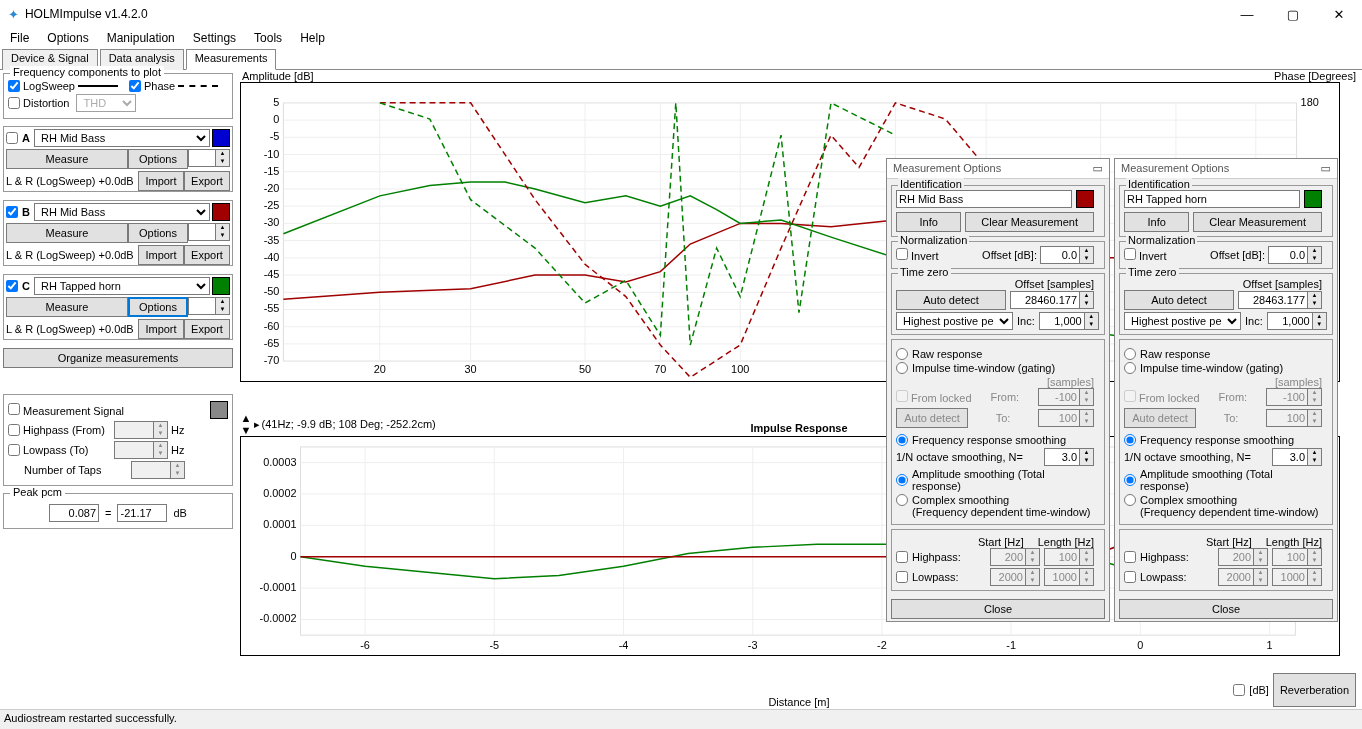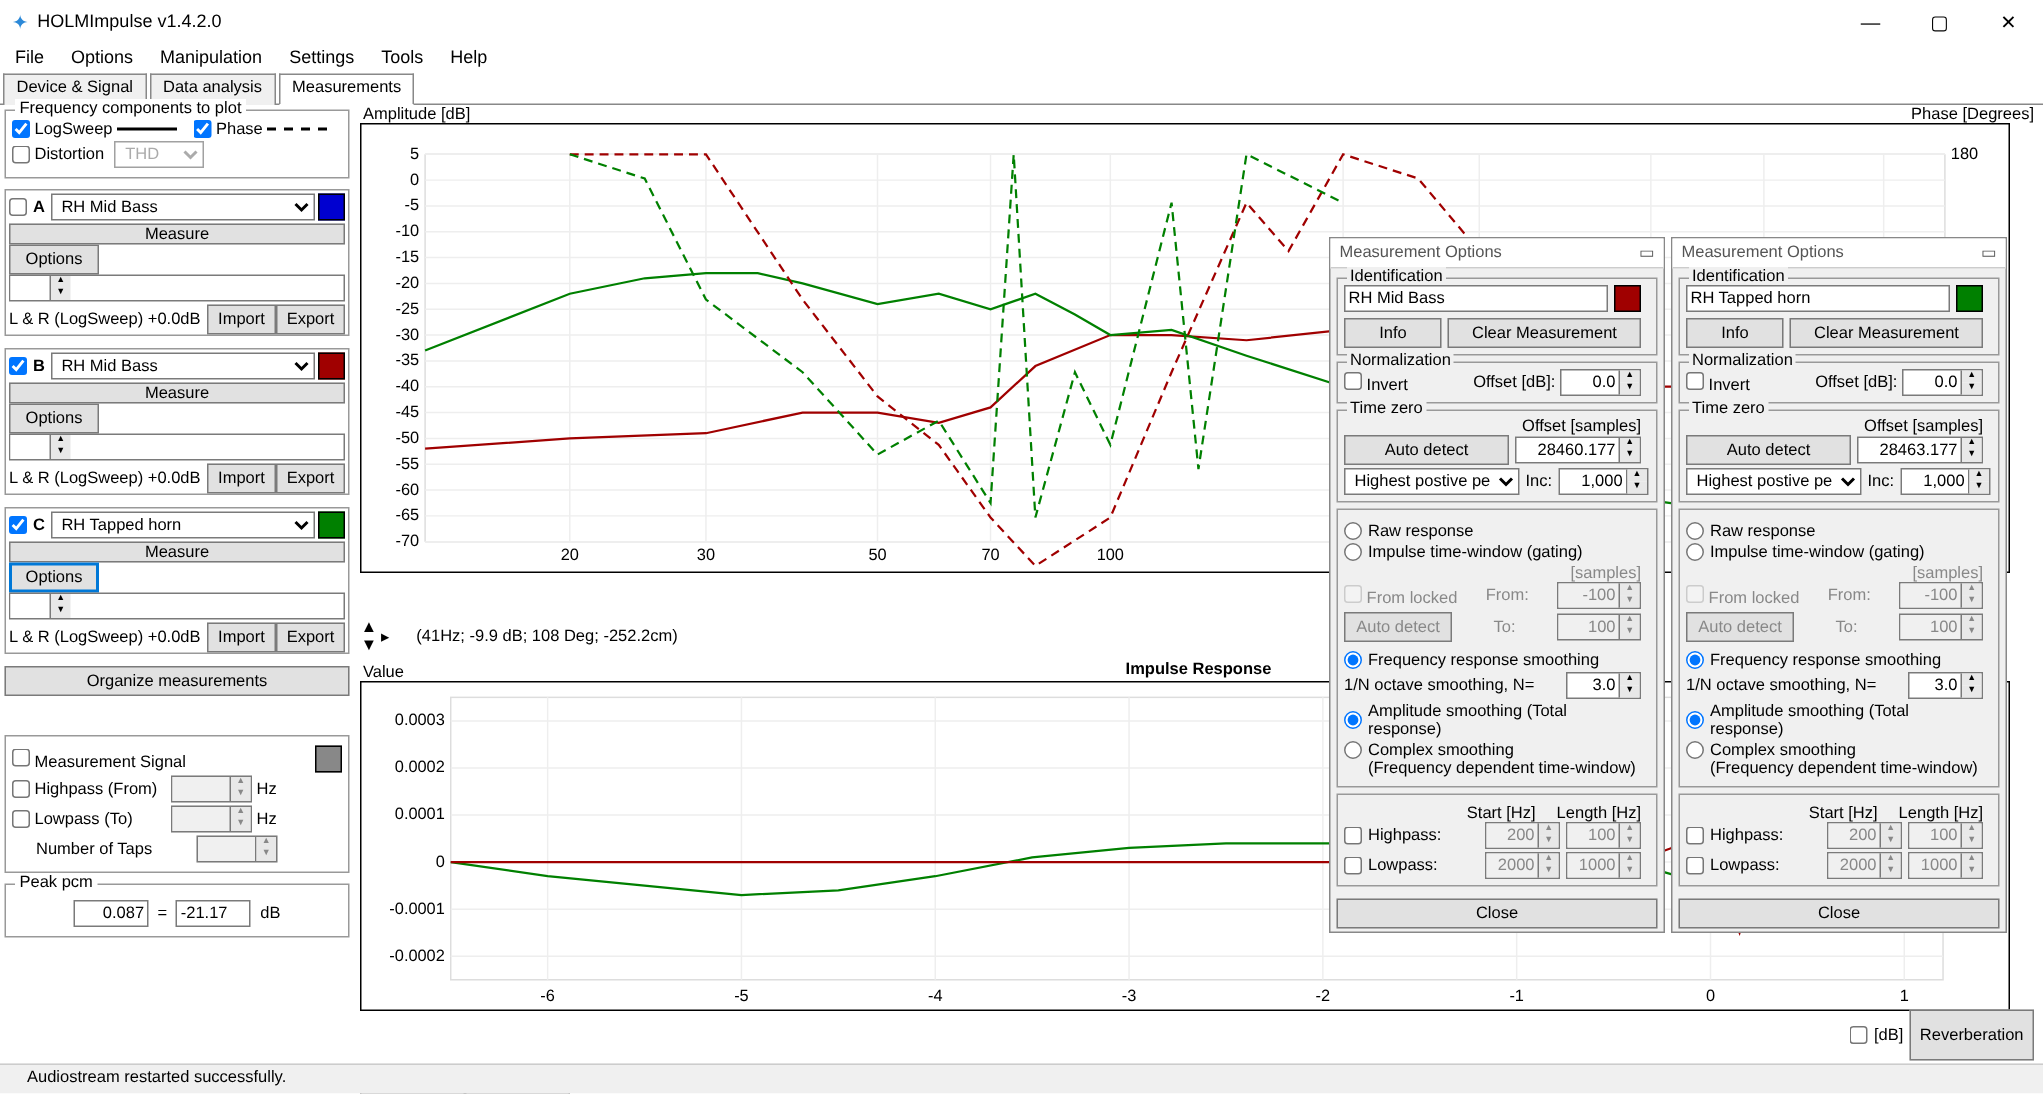--- a/index.html
+++ b/index.html
@@ -22,21 +22,21 @@
 input[type=checkbox] { width: 12px; height: 12px; }
 select, input[type=text] { border: 1px solid #7a7a7a; height: 18px; font-size: 11px; padding: 0 2px; background: #fff; }
 .sline { border-top: 2px solid #000; width: 40px; display: inline-block; }
 .dline { border-top: 2px dashed #000; width: 40px; display: inline-block; }
 .slot { border: 1px solid #999; padding: 2px 2px 0 2px; margin-bottom: 4px; }
 .slot-head { display: flex; align-items: center; gap: 2px; }
 .slot-head .letter { font-weight: bold; margin: 0 2px; }
 .slot-head select { flex: 1; }
 .swatch { width: 18px; height: 18px; border: 1px solid #000; }
 .blue { background: #0000d0; } .red { background: #a00000; } .green { background: #008000; } .grey { background: #888; }
-.slot-row2 { display: flex; margin-top: 2px; flex-direction: column; }
+.slot-row2 { display: flex; margin-top: 2px; }
 .btn { border: 1px solid #7a7a7a; background: #e1e1e1; height: 20px; display: inline-flex; align-items: center; justify-content: center; font-size: 11px; cursor: pointer; }
 .btn.active { border: 2px solid #0078d7; }
 .slot-row3 { display: flex; margin-top: 2px; align-items: center; }
 .spin { display: inline-flex; border: 1px solid #7a7a7a; height: 18px; }
 .spin input { border: none; width: 26px; text-align: right; padding-right: 1px; }
 .spin .arrows { width: 14px; display: flex; flex-direction: column; border-left: 1px solid #7a7a7a; }
 .spin .arrows div { flex: 1; font-size: 6px; line-height: 7px; text-align: center; background: #e8e8e8; }
 .organize { width: 100%; }
 .chartarea { flex: 1; position: relative; }
 .charttitle { text-align: center; font-weight: bold; margin: 2px 0; }
@@ -52,21 +52,21 @@
 .panel-body { padding: 2px 4px; }
 .grp { border: 1px solid #999; padding: 4px 10px 4px 4px; margin: 4px 0; position: relative; }
 .grp .legend { position: absolute; top: -8px; left: 6px; background: #f0f0f0; padding: 0 2px; font-size: 11px; }
 .radio-row { display: flex; align-items: center; gap: 4px; margin: 2px 0; }
 input[type=radio] { width: 12px; height: 12px; }
 .numbox { display: inline-flex; border: 1px solid #7a7a7a; height: 18px; background: #fff; }
 .numbox input { border: none; width: 54px; text-align: right; padding-right: 2px; background: transparent; }
 .numbox.disabled, .numbox.disabled input { background: #f0f0f0; color: #888; }
 .numbox .arrows { width: 14px; display: flex; flex-direction: column; border-left: 1px solid #7a7a7a; }
 .numbox .arrows div { flex: 1; font-size: 6px; line-height: 7px; text-align: center; background: #e8e8e8; }
-.statusbar { position: absolute; bottom: 0; left: 0; right: 0; height: 20px; border-top: 1px solid #ccc; padding: 2px 18px; background: #f0f0f0; }
+.statusbar { position: absolute; bottom: 0; left: 0; right: 0; height: 20px; border-top: 1px solid #ccc; padding: 2px 4px; background: #f0f0f0; }
 .bottom-right { position: absolute; right: 6px; bottom: 22px; display: flex; align-items: center; gap: 4px; }
 .vtri { font-size: 9px; display: flex; flex-direction: column; width: 12px; text-align: center; margin-left: 4px; }
 </style>
 </head>
 <body>
 
 <div class="titlebar">
   <span class="icon">✦</span>
   <span class="title">HOLMImpulse  v1.4.2.0</span>
   <div class="win-controls">
@@ -326,27 +326,24 @@
             <path d="M137.10192177347534,20 L187.40026661154587,36.25 L228.4970067190974,117.5 L293.3428514620418,166.25 L343.6411963001122,221.5 L384.7379364076639,198.75 L419.48473507296194,254 L435.0362812457344,20 L449.5837811506081,263.75 L476.1330213532859,166.25 L499.88212598867864,215 L540.9788660962303,52.5 L559.0211339037699,231.25 L591.2772109343008,20 L656.1230556772451,52.5" stroke="#008000" stroke-dasharray="6,4"></path>
           </g>
       </svg>
     </div>
     <div style="display:flex;align-items:center">
       <div class="vtri">
           <span>▲</span>
           <span>▼</span>
         </div>
       <span style="margin:0 2px">▸</span>
-      <span class="cursor-readout" style="margin-left:16px">(41Hz; -9.9 dB; 108 Deg; -252.2cm)</span>
+      <span class="cursor-readout" style="margin-left:0">(41Hz; -9.9 dB; 108 Deg; -252.2cm)</span>
       <span style="width:100px"></span>
     </div>
 
-    <div style="margin-top:6px;padding-left:6px">
-      <span class="axis-label">Value</span>
-    </div>
     <div class="charttitle" style="margin-top:-14px">Impulse Response</div>
     <div class="imp-chart">
       <svg width="1100" height="220" viewBox="0 0 1100 220">
         <g stroke="#ddd">
             <rect x="56" y="10" width="1004" height="190" fill="none"></rect>
           </g>
         <g id="imp-yticks" font-size="10" text-anchor="end">
             <line x1="56" y1="25.833333333333343" x2="1060" y2="25.833333333333343" stroke="#eee"></line>
             <line x1="56" y1="57.49999999999999" x2="1060" y2="57.49999999999999" stroke="#eee"></line>
             <line x1="56" y1="89.16666666666666" x2="1060" y2="89.16666666666666" stroke="#eee"></line>

